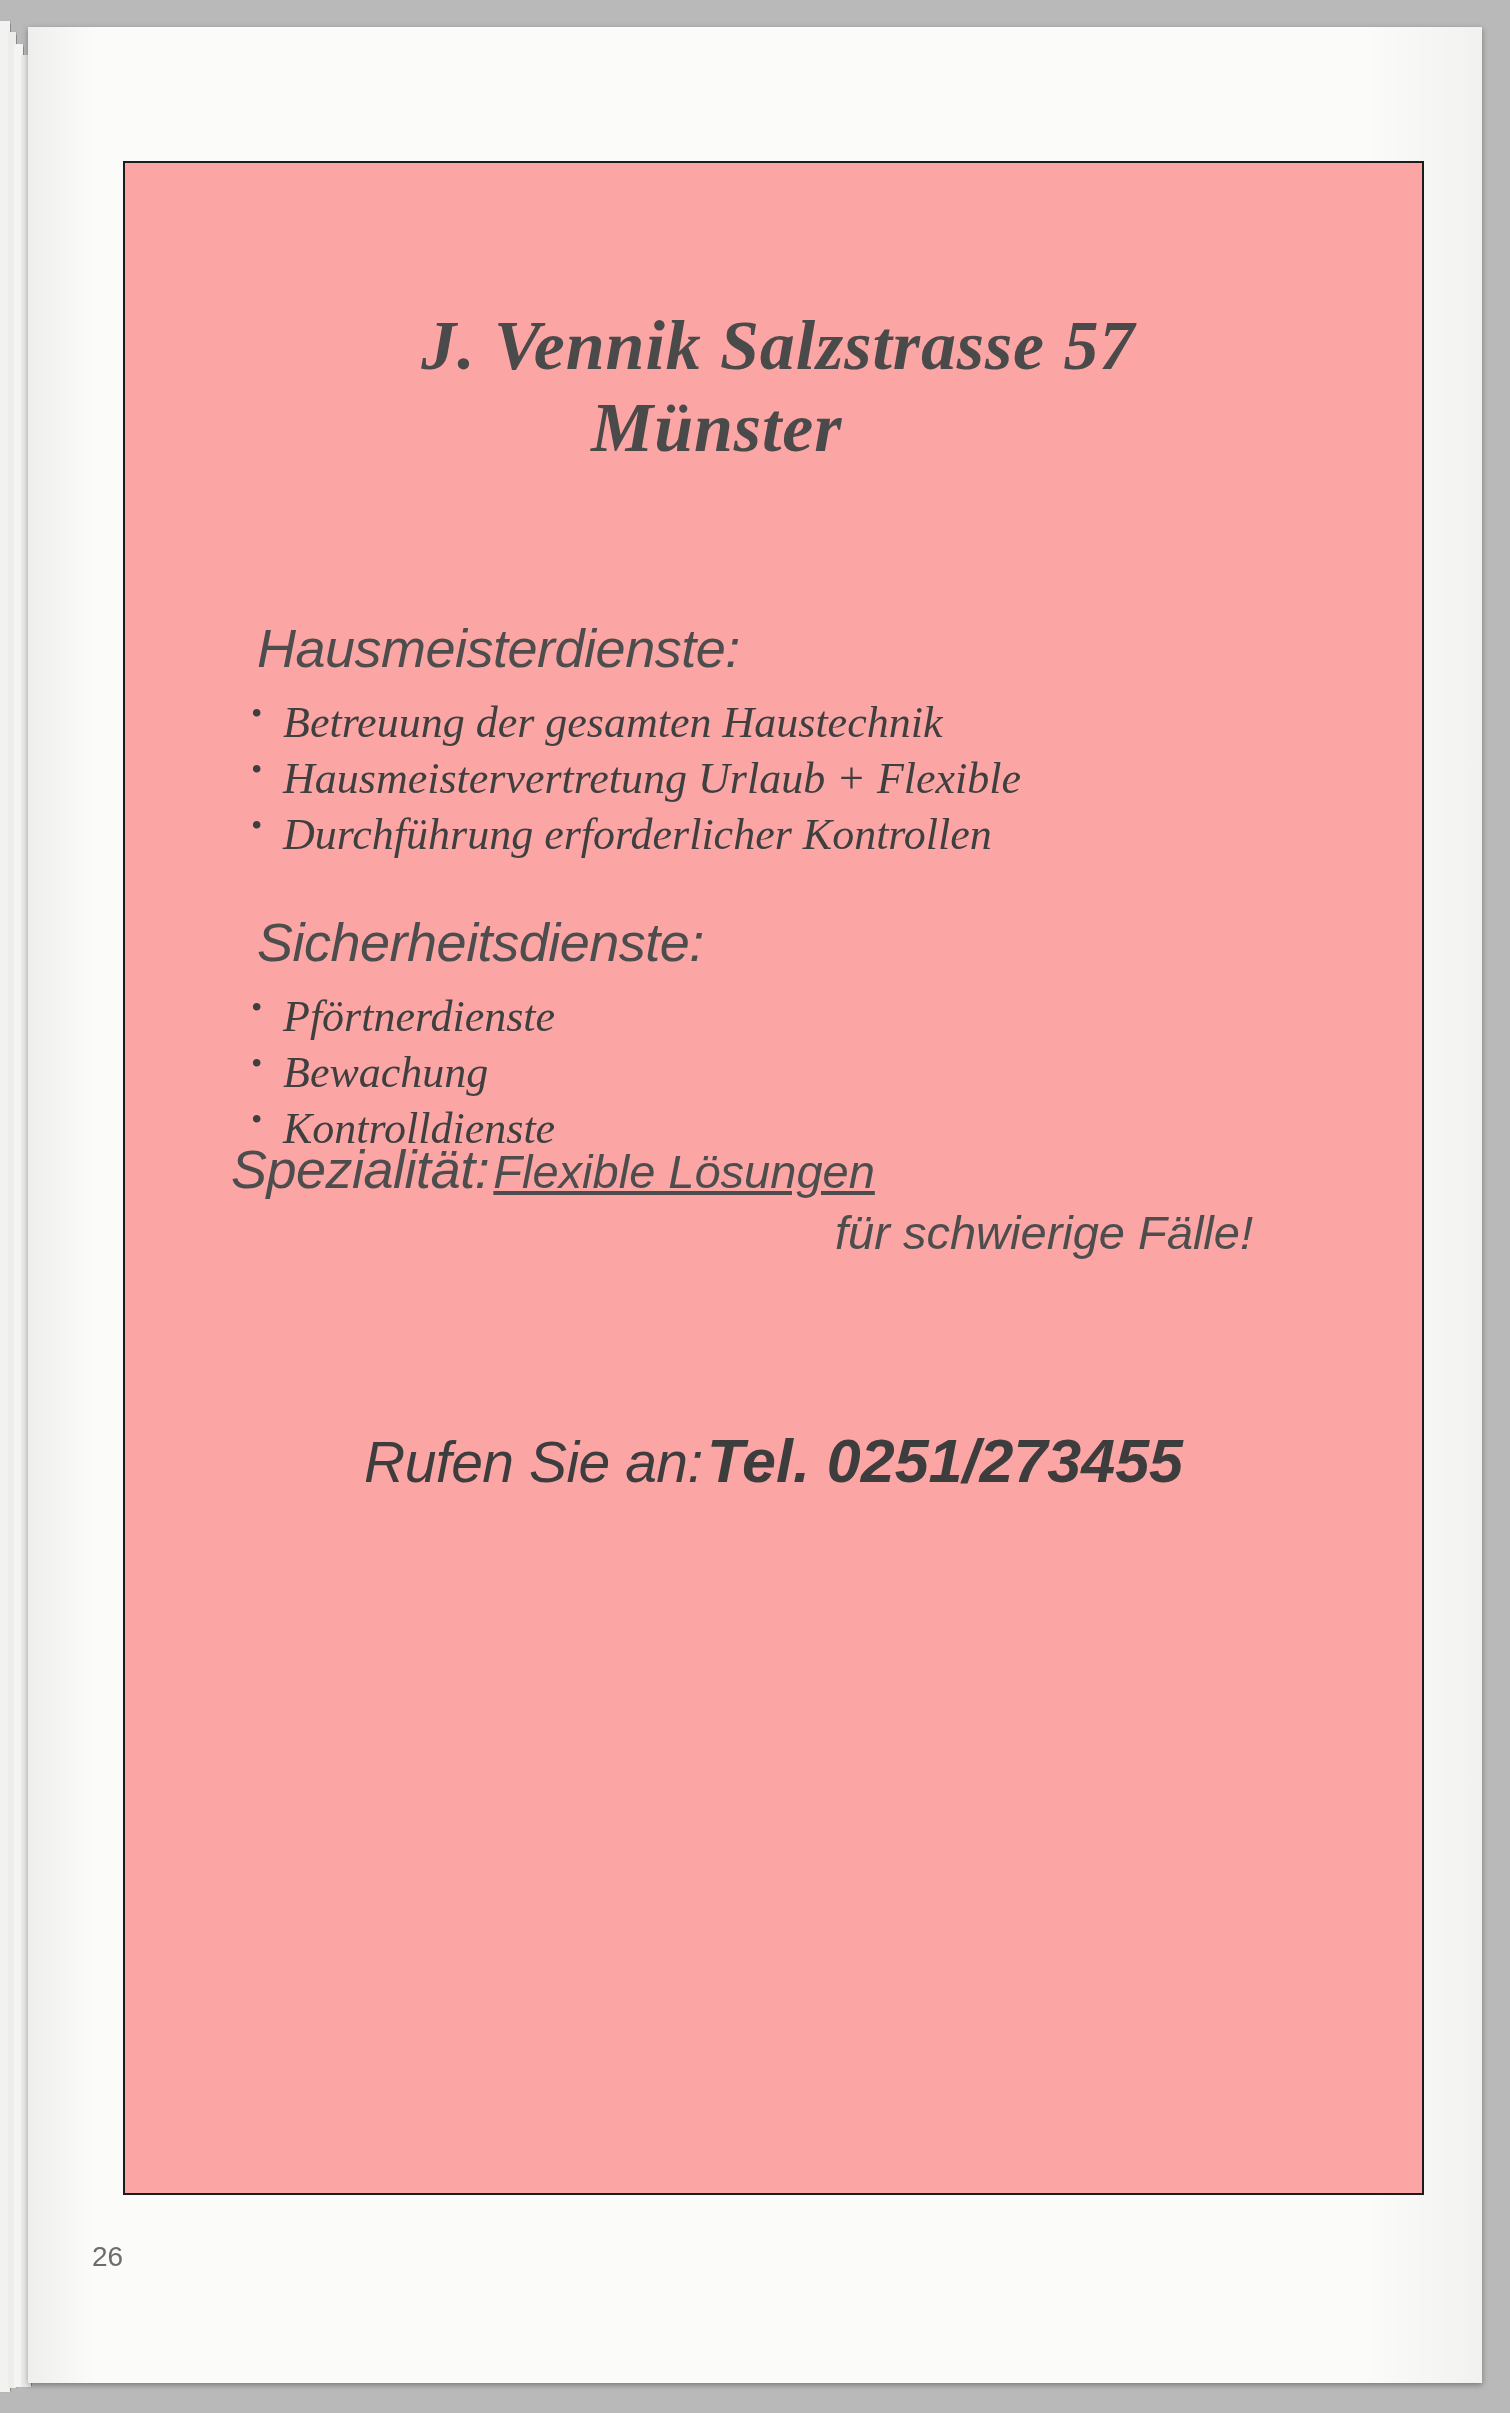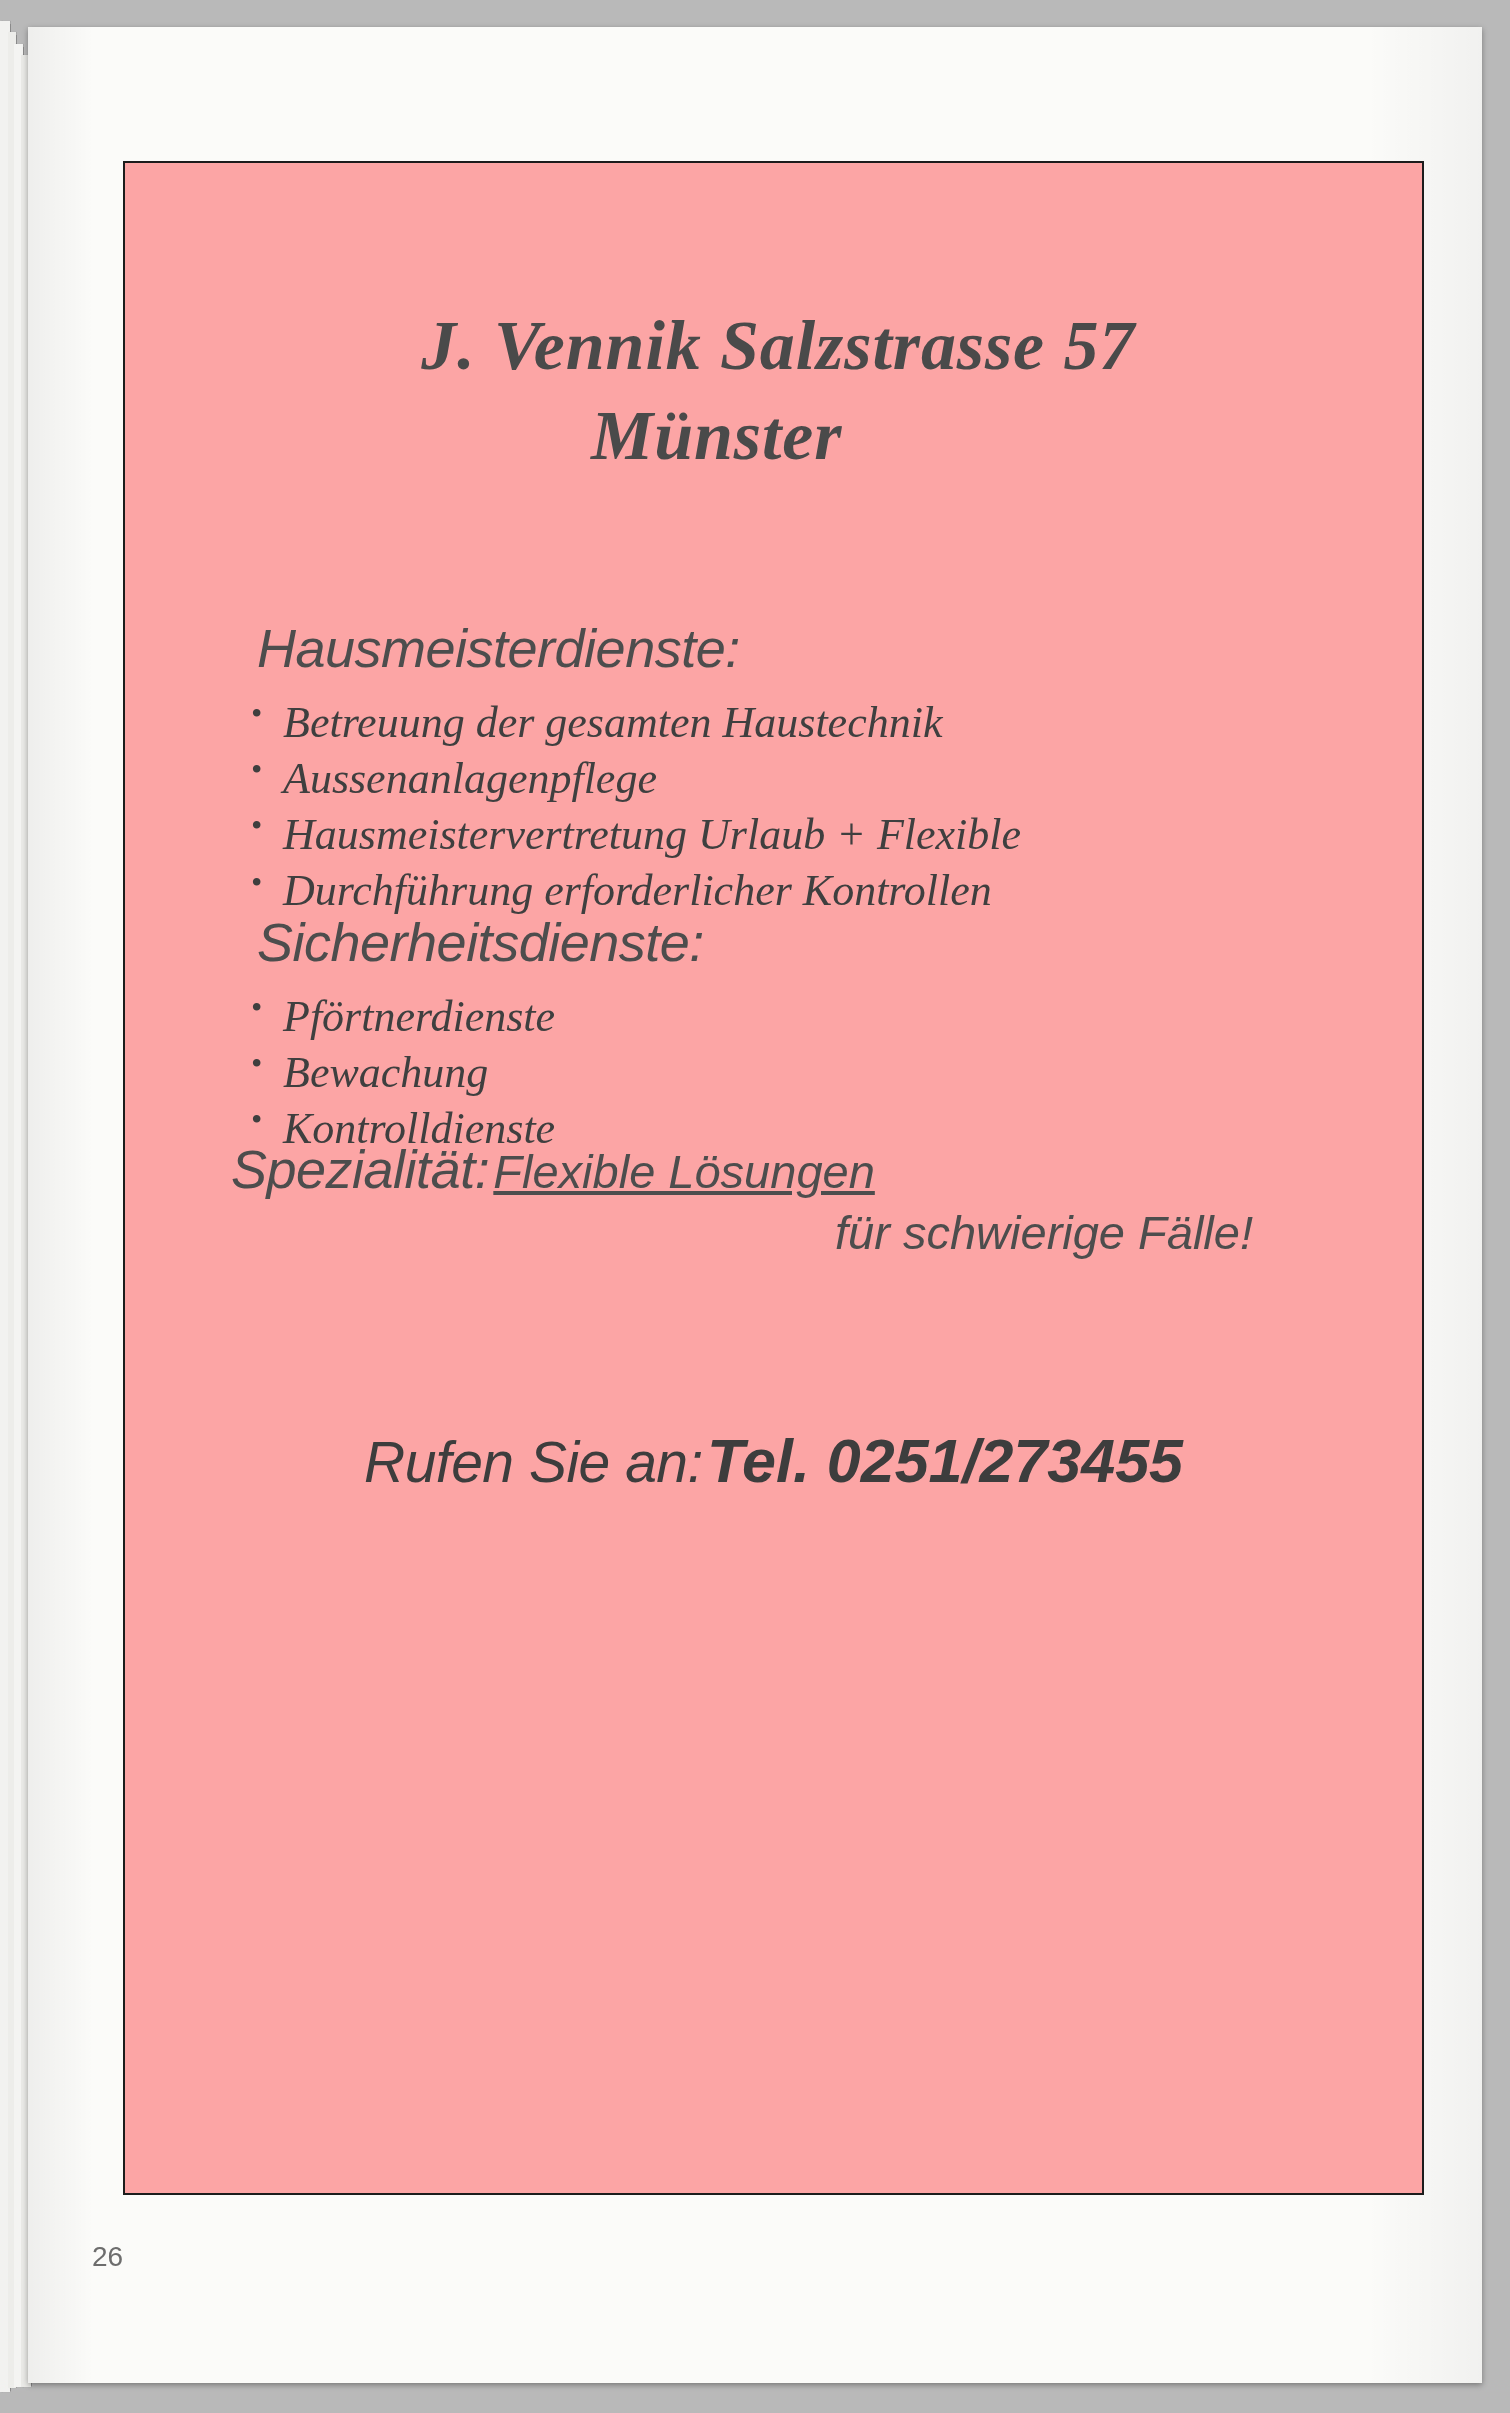--- a/index.html
+++ b/index.html
@@ -81,21 +81,21 @@
     font-weight: bold;
     font-style: italic;
     font-size: 70px;
     line-height: 1.18;
     letter-spacing: 0.9px;
     color: #4a4a4a;
     padding-left: 9.5px;
     box-sizing: border-box;
   }
   .headline .l1 { display: block; }
-  .headline .l2 { display: block; margin-left: -123px; margin-top: 8px; }
+  .headline .l2 { display: block; margin-left: -123px; }
 
   
   .section {
     position: absolute;
     left: 106px;
     width: 1173px;
   }
   .sec-title {
     font-family: "Liberation Sans", sans-serif;
     font-style: italic;
@@ -207,21 +207,20 @@
 
         <div class="headline">
           <span class="l1">J. Vennik Salzstrasse 57</span>
           <span class="l2">Münster</span>
         </div>
 
         <div class="section" id="sec-haus">
           <div class="sec-title">Hausmeisterdienste:</div>
           <ul class="items">
             <li>Betreuung der gesamten Haustechnik</li>
-            <li>Aussenanlagenpflege</li>
             <li>Hausmeistervertretung Urlaub + Flexible</li>
             <li>Durchführung erforderlicher Kontrollen</li>
           </ul>
         </div>
 
         <div class="section" id="sec-sich">
           <div class="sec-title">Sicherheitsdienste:</div>
           <ul class="items">
             <li>Pförtnerdienste</li>
             <li>Bewachung</li>

